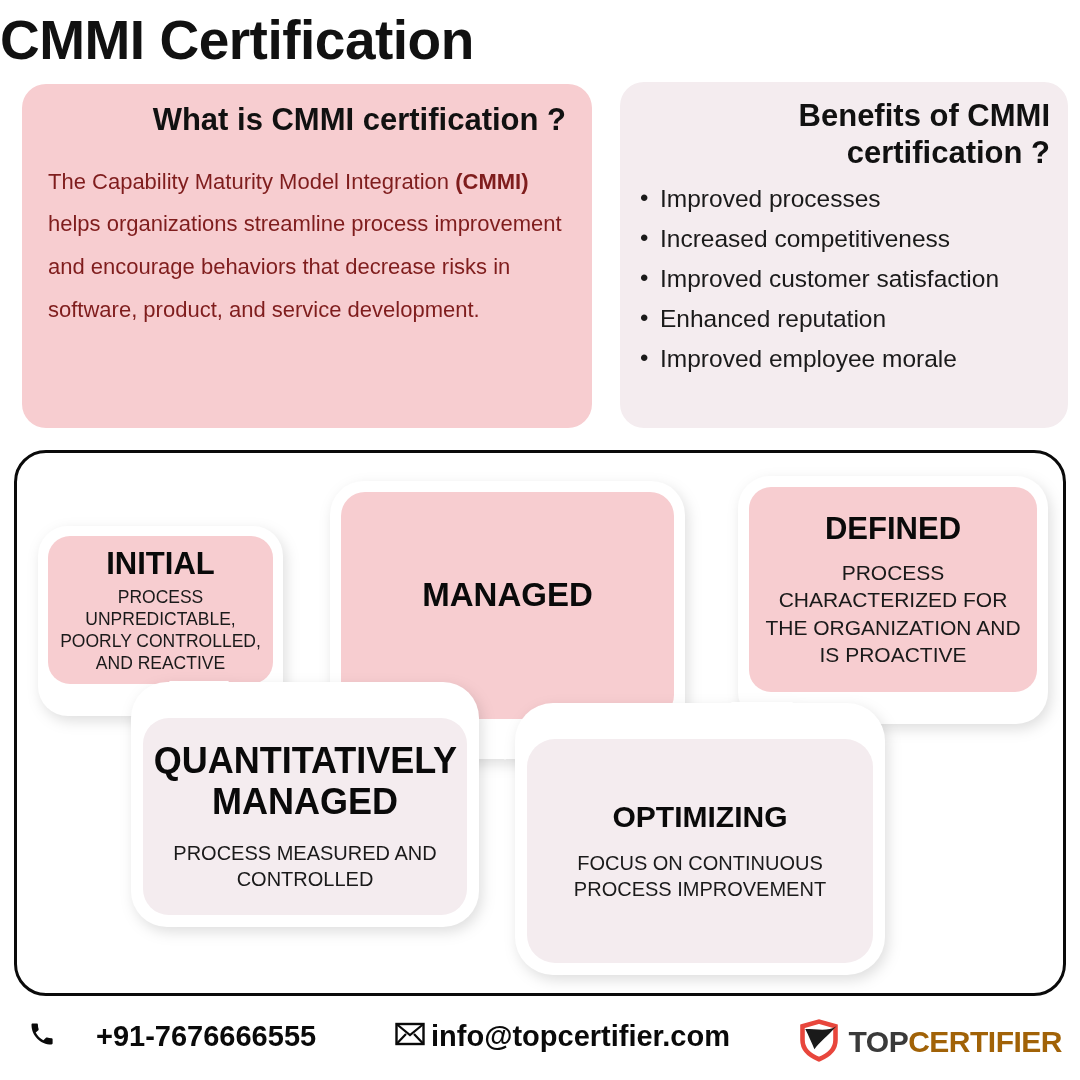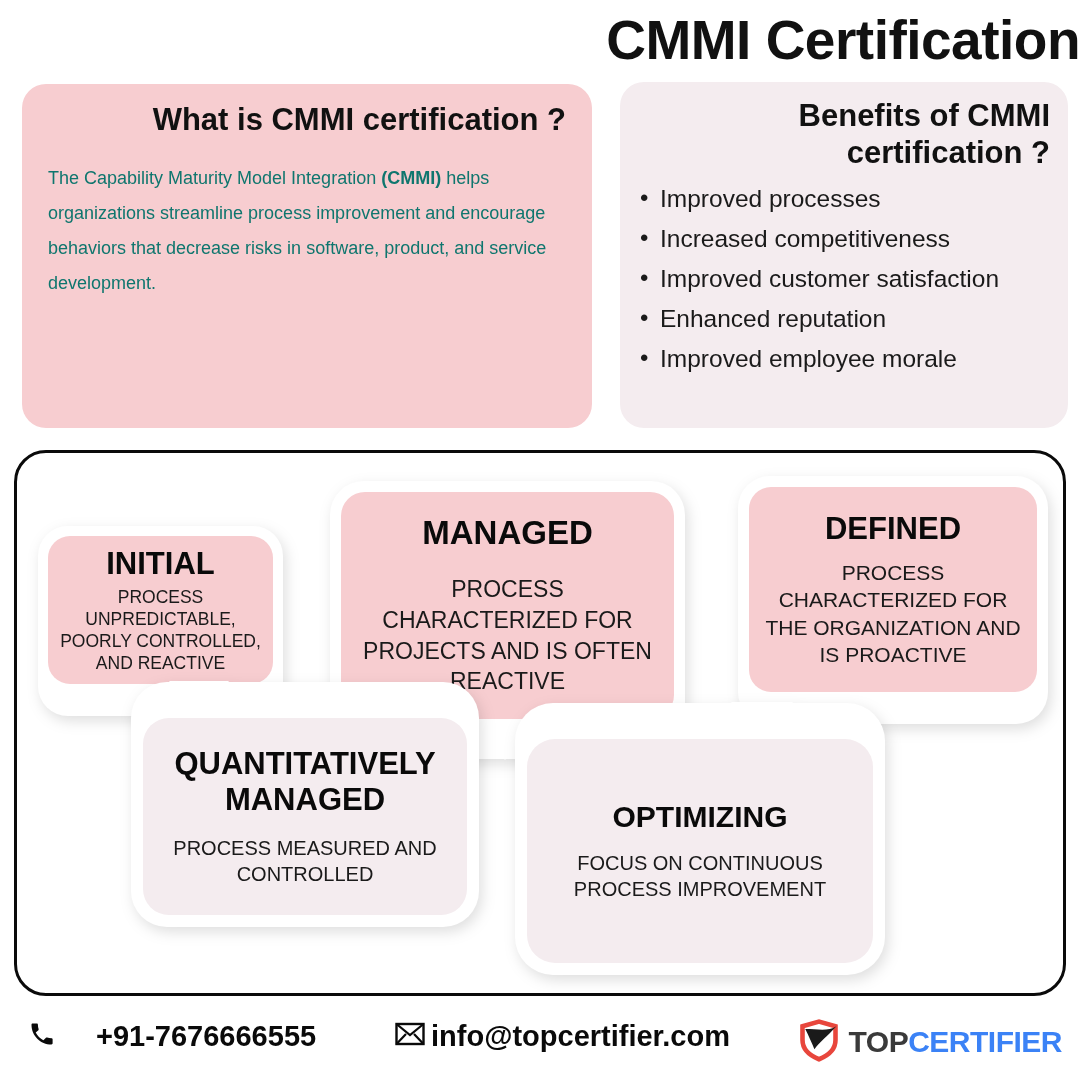--- a/index.html
+++ b/index.html
@@ -9,21 +9,21 @@
     font-family:"Liberation Sans", sans-serif;
     color:#111111;
     overflow:hidden;
     position:relative;
   }
   .page{position:absolute;inset:0;}
 
   
   .title{
     position:absolute;left:0;top:8px;width:1080px;
-    text-align:right;
+    text-align:left;
     font-size:55px;font-weight:bold;letter-spacing:-0.5px;
     color:#111;
   }
 
   
   .card{
     position:absolute;border-radius:24px;box-sizing:border-box;
   }
   .card-left{
     left:22px;top:84px;width:570px;height:344px;
@@ -31,21 +31,21 @@
   }
   .card-right{
     left:620px;top:82px;width:448px;height:346px;
     background:#F4ECEF;padding:16px 18px 0 18px;
   }
   .card-title{
     text-align:right;font-size:31px;font-weight:bold;color:#111;
     line-height:1.18;
   }
   .card-body{
-    margin-top:22px;font-size:18px;line-height:1.95;color:#0f766e;
+    margin-top:22px;font-size:22px;line-height:1.95;color:#7f1d1d;
   }
   .card-body b{font-weight:bold;}
   .benefits{
     list-style:none;margin:8px 0 0 0;padding:0;
   }
   .benefits li{
     font-size:24.5px;line-height:1.63;color:#1a1a1a;
     padding-left:22px;position:relative;
   }
   .benefits li:before{
@@ -124,21 +124,21 @@
     clip-path:polygon(0 0,100% 0,50% 100%);
   }
 
   
   #bubble-quant{left:128px;top:679px;width:348px;height:245px;}
   #bubble-quant .shell{border-radius:36px;}
   #bubble-quant .inner{
     left:12px;top:36px;right:12px;bottom:12px;
     background:#F4ECEF;border-radius:26px;padding:6px 12px;
   }
-  #bubble-quant .b-name{font-size:31px;line-height:1.13;margin-bottom:18px;}
+  #bubble-quant .b-name{font-size:36px;line-height:1.13;margin-bottom:18px;}
   #bubble-quant .b-desc{font-size:20px;line-height:1.3;}
   #bubble-quant .tail{
     position:absolute;left:38px;top:-1px;width:60px;height:38px;
     background:#ffffff;
     -webkit-clip-path:polygon(0 0,100% 0,50% 100%);
     clip-path:polygon(0 0,100% 0,50% 100%);
   }
 
   
   #bubble-optimizing{left:512px;top:700px;width:370px;height:272px;}
@@ -164,21 +164,21 @@
   }
   #contact-phone{left:28px;top:20px;gap:40px;}
   #contact-email{left:395px;top:20px;}
   .ficon{display:inline-block;line-height:1;}
   .logo{
     position:absolute;right:18px;top:18px;
     display:flex;align-items:center;gap:8px;
   }
   .logo-text{font-size:30px;font-weight:bold;letter-spacing:-0.5px;}
   .logo-top{color:#3a3a3a;}
-  .logo-cert{color:#3b82f6;text-align:center;}
+  .logo-cert{color:#a16207;text-align:center;}
 </style>
 </head>
 <body>
 
 <div class="page">
 
   <div class="title">CMMI Certification</div>
 
   <div class="card card-left">
     <div class="card-title">What is CMMI certification ?</div>
@@ -207,21 +207,20 @@
         <div class="b-name">INITIAL</div>
         <div class="b-desc">PROCESS UNPREDICTABLE, POORLY CONTROLLED, AND REACTIVE</div>
       </div>
     </div>
 
     <div class="bubble" id="bubble-managed" style="left:313px;top:28px;">
       <div class="shell"></div>
       <div class="tail"></div>
       <div class="inner">
         <div class="b-name">MANAGED</div>
-        <div class="b-desc">PROCESS CHARACTERIZED FOR PROJECTS AND IS OFTEN REACTIVE</div>
       </div>
     </div>
 
     <div class="bubble" id="bubble-defined" style="left:721px;top:23px;">
       <div class="shell"></div>
       <div class="tail"></div>
       <div class="inner">
         <div class="b-name">DEFINED</div>
         <div class="b-desc">PROCESS CHARACTERIZED FOR THE ORGANIZATION AND IS PROACTIVE</div>
       </div>

